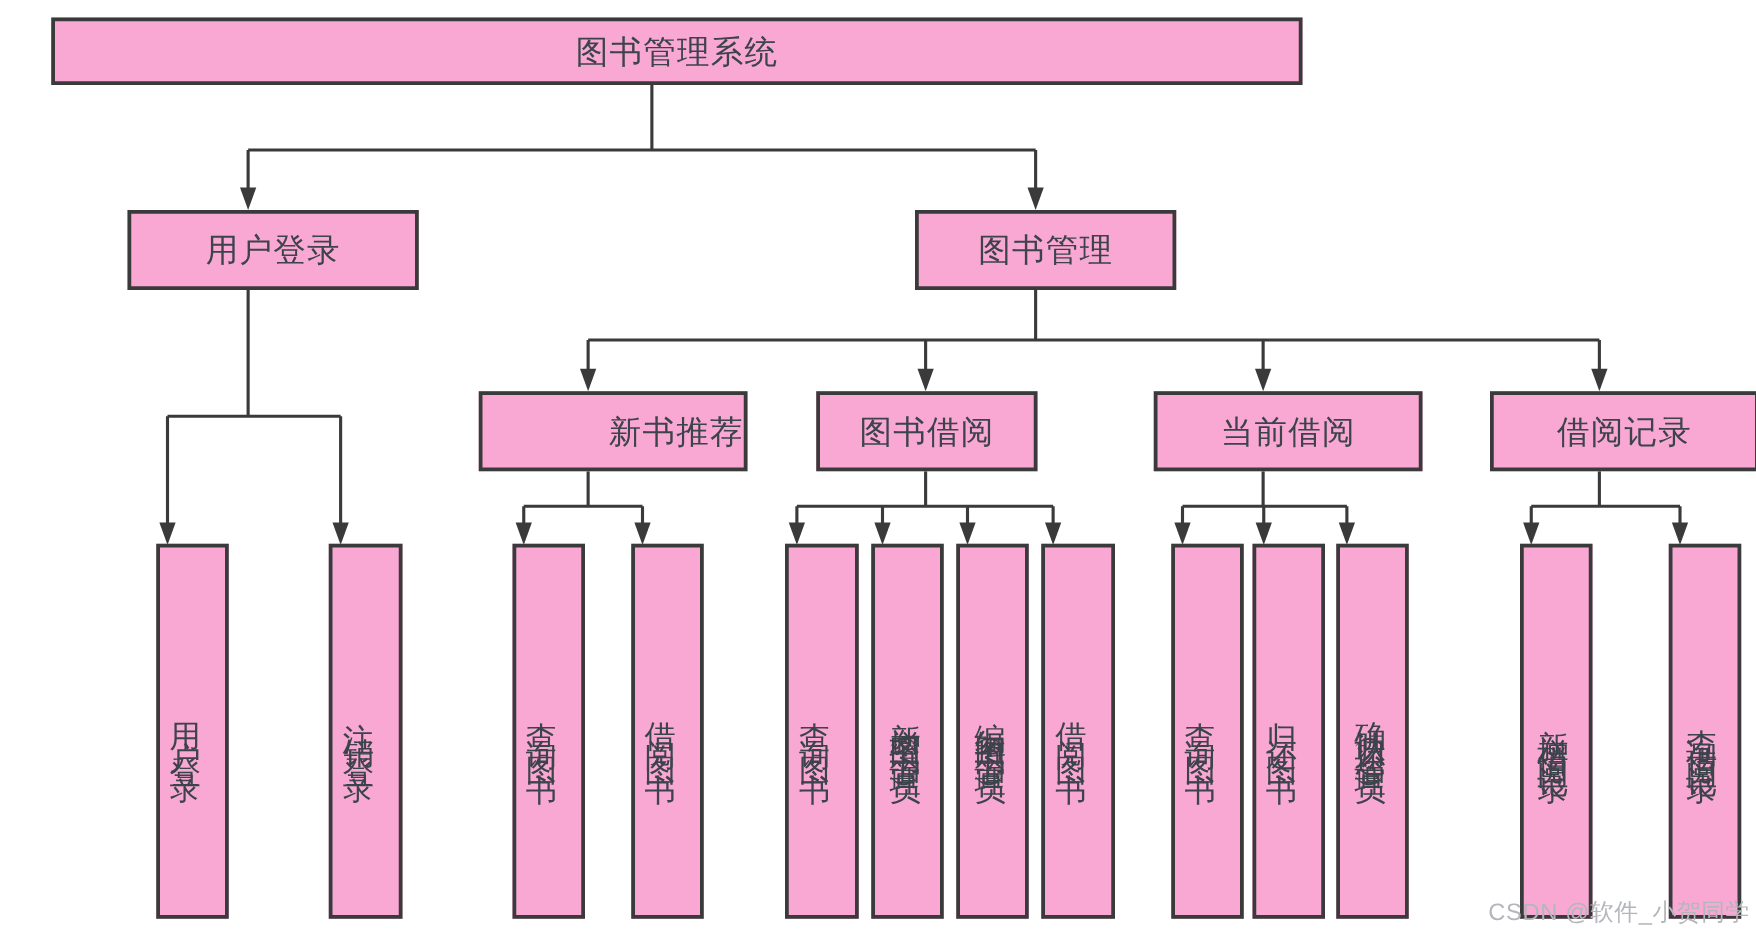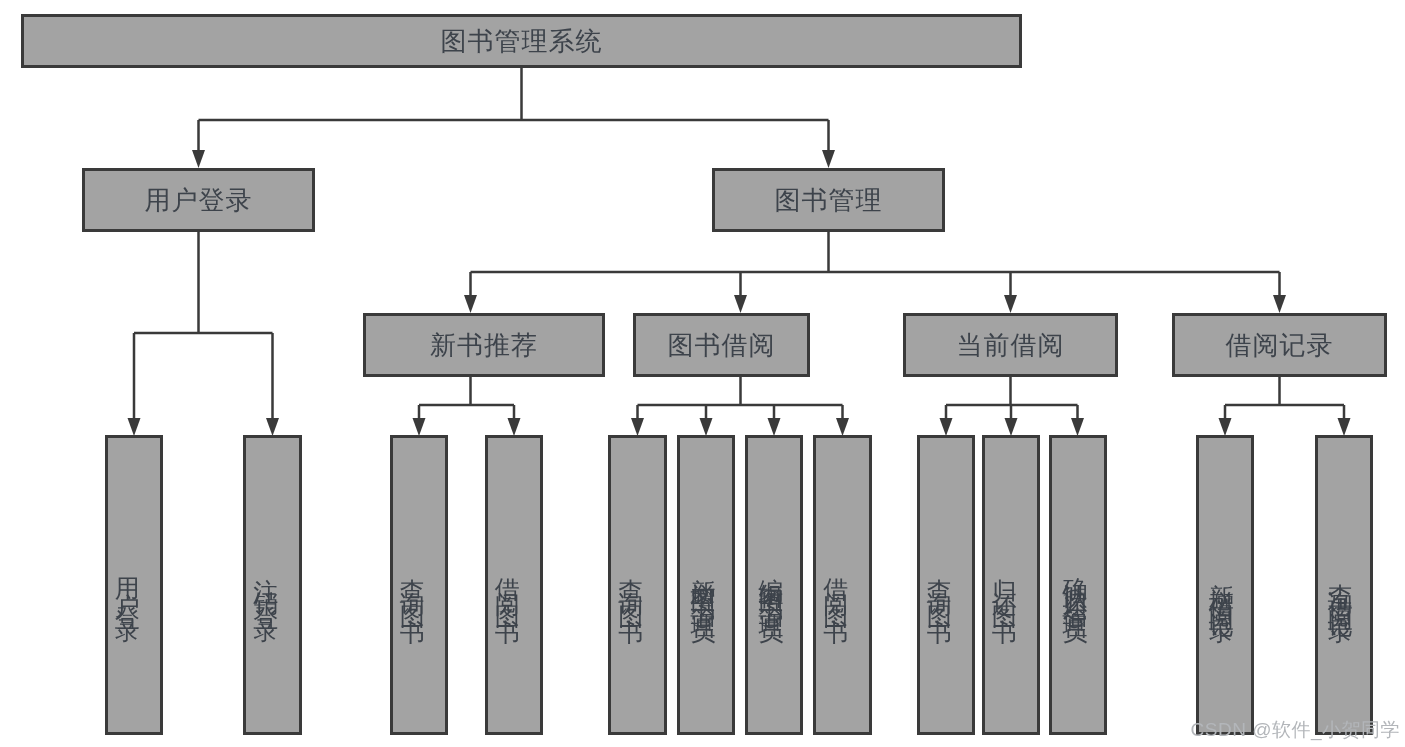--- a/index.html
+++ b/index.html
@@ -18,25 +18,26 @@
   svg.wires {
     position: absolute;
     left: 0;
     top: 0;
     width: 1405px;
     height: 747px;
   }
   .node {
     position: absolute;
     box-sizing: border-box;
-    background: #a3a3a3;
+    background: #f9a8d4;
     border: 3px solid var(--border, #3a3a3a);
     display: flex;
     align-items: center;
     justify-content: center;
+    margin-left: 20px;
   }
   .htext {
     font-size: 26px;
     color: var(--text, #3d434b);
     letter-spacing: 1px;
     white-space: nowrap;
   }
   .vtext {
     writing-mode: vertical-rl;
     text-orientation: mixed;
@@ -108,25 +109,25 @@
     <path class="arrow" d="M1337.5 418 L1350.5 418 L1344 436 Z"></path>
   </svg>
 
   <div class="node" style="left:21px; top:14px; width:1001px; height:54px;">
     <span class="htext">图书管理系统</span>
   </div>
 
   <div class="node" style="left:82px; top:168px; width:233px; height:64px;">
     <span class="htext">用户登录</span>
   </div>
-  <div class="node" style="left:712px; top:168px; width:233px; height:64px;">
+  <div class="node" style="left:712px; top:168px; width:209px; height:64px;">
     <span class="htext">图书管理</span>
   </div>
 
-  <div class="node" style="left:363px; top:313px; width:242px; height:64px;">
+  <div class="node" style="left:363px; top:313px; width:215px; height:64px;justify-content:flex-end;">
     <span class="htext">新书推荐</span>
   </div>
   <div class="node" style="left:633px; top:313px; width:177px; height:64px;">
     <span class="htext">图书借阅</span>
   </div>
   <div class="node" style="left:903px; top:313px; width:215px; height:64px;">
     <span class="htext">当前借阅</span>
   </div>
   <div class="node" style="left:1172px; top:313px; width:215px; height:64px;">
     <span class="htext">借阅记录</span>

